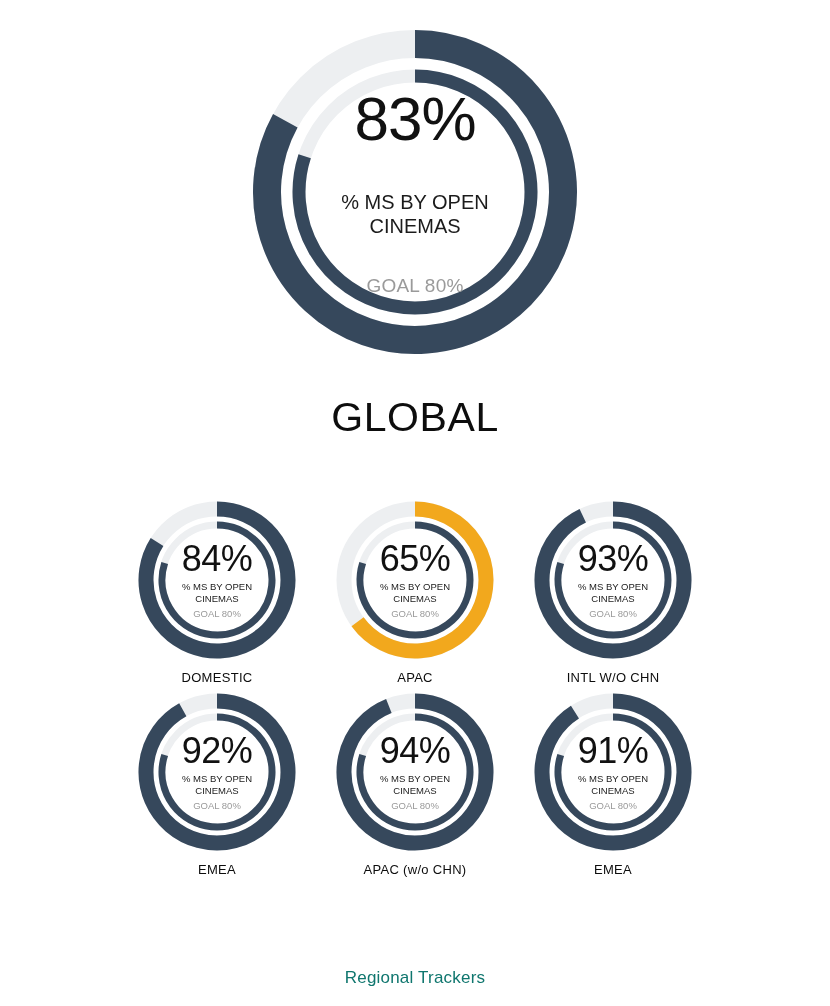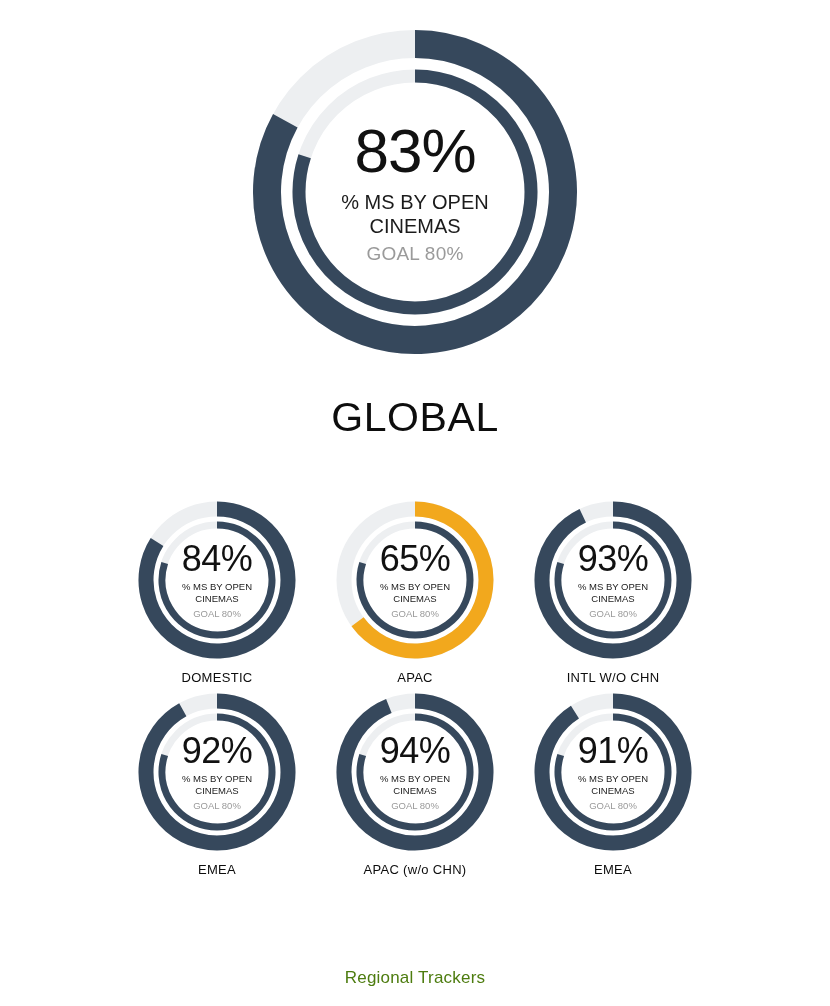--- a/index.html
+++ b/index.html
@@ -47,20 +47,21 @@
     position: absolute;
     left: 0;
     top: 0;
     width: 340px;
     height: 340px;
     display: flex;
     flex-direction: column;
     align-items: center;
     justify-content: center;
     pointer-events: none;
+    gap: 32px;
   }
   .hero-value {
     font-size: 62px;
     font-weight: 400;
     letter-spacing: -1px;
     line-height: 1.02;
     color: #111111;
   }
   .hero-metric {
     font-size: 20px;
@@ -158,21 +159,21 @@
   }
 
   
   .footer {
     position: absolute;
     left: 0;
     bottom: 18px;
     width: 830px;
     text-align: center;
     font-size: 17px;
-    color: #4d7c0f;
+    color: #0f766e;
     letter-spacing: 0.2px;
   }
 </style>
 </head>
 <body>
 
 <div id="page">
 
   <div class="hero-block">
     <div class="hero-gauge-wrap">

